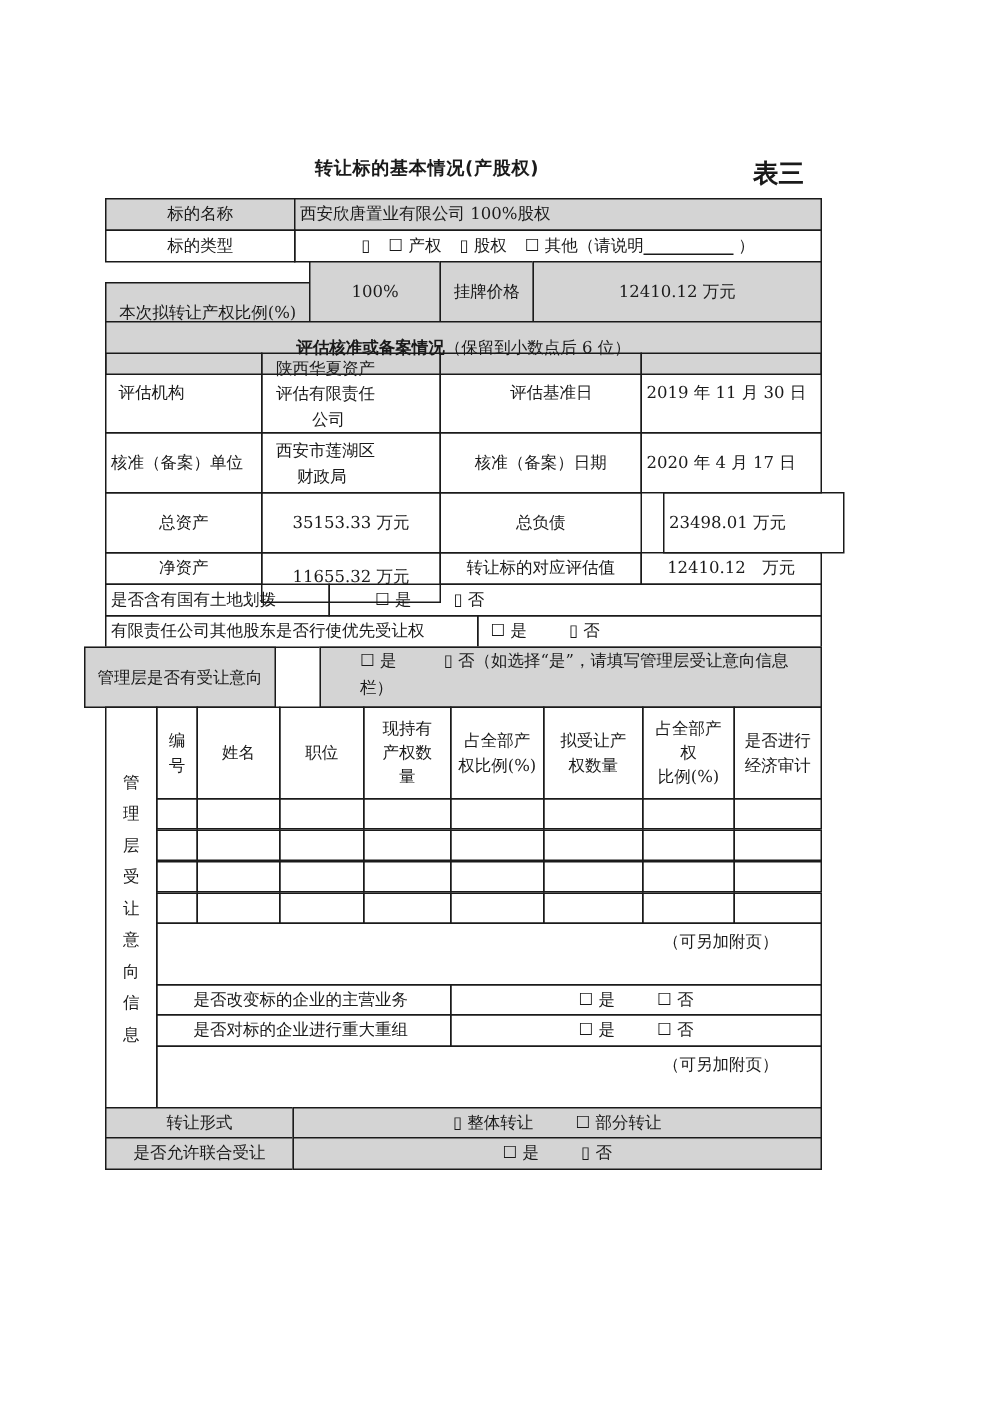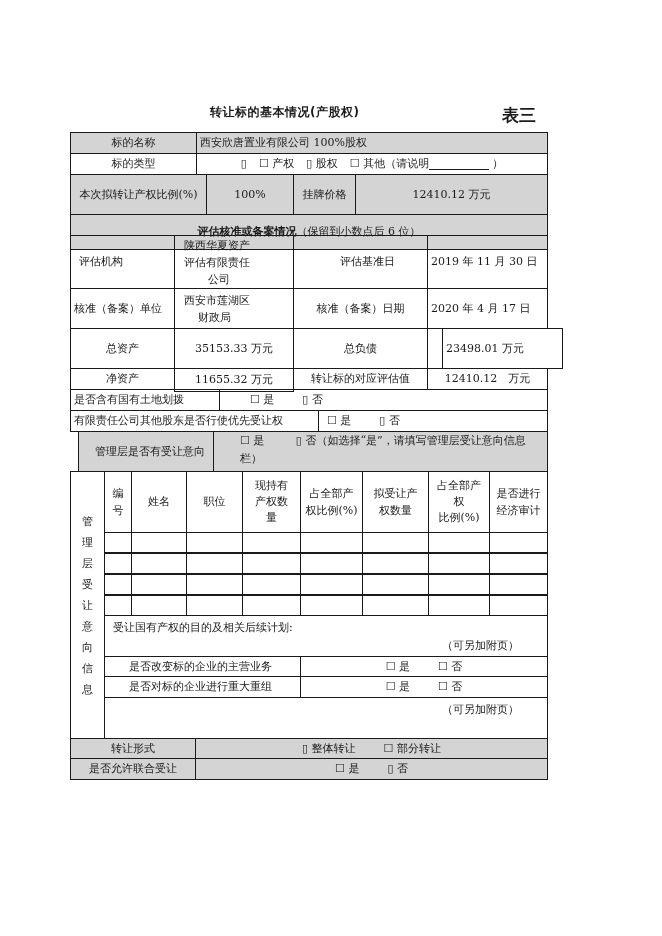--- a/index.html
+++ b/index.html
@@ -32,21 +32,21 @@
   <div class="c" style="left:196px;top:153px;width:352px;height:22px;">
     <span>▯</span><span class="sp2"></span>
     <span>☐</span>&nbsp;
     <span>产权</span><span class="sp2"></span>
     <span>▯</span>&nbsp;
     <span>股权</span><span class="sp2"></span>
     <span>☐</span>&nbsp;
     <span>其他（请说明</span><span class="underline"></span><span>）</span>
   </div>
 
-  <div class="c g" style="left:70px;top:174px;width:137px;height:41px;">本次拟转让产权比例(%)</div>
+  <div class="c g" style="left:70px;top:188px;width:137px;height:41px;">本次拟转让产权比例(%)</div>
   <div class="c g" style="left:206px;top:174px;width:88px;height:41px;">100%</div>
   <div class="c g" style="left:293px;top:174px;width:63px;height:41px;">挂牌价格</div>
   <div class="c g" style="left:355px;top:174px;width:193px;height:41px;">12410.12 万元</div>
 
   <div class="c g" style="left:70px;top:214px;width:478px;height:36px;">
     <span class="bold">评估核准或备案情况</span>
       <span>（保留到小数点后 6 位）</span>
   </div>
 
   <div class="c l" style="left:70px;top:235px;width:105px;height:54px;padding-left:8px;">评估机构</div>
@@ -69,39 +69,39 @@
   </div>
   <div class="c" style="left:293px;top:288px;width:135px;height:41px;">核准（备案）日期</div>
   <div class="c l" style="left:427px;top:288px;width:121px;height:41px;">2020 年 4 月 17 日</div>
 
   <div class="c" style="left:70px;top:328px;width:105px;height:41px;">总资产</div>
   <div class="c" style="left:174px;top:328px;width:120px;height:41px;">35153.33 万元</div>
   <div class="c" style="left:293px;top:328px;width:135px;height:41px;">总负债</div>
   <div class="c l" style="left:442px;top:328px;width:121px;height:41px;">23498.01 万元</div>
 
   <div class="c" style="left:70px;top:368px;width:105px;height:22px;">净资产</div>
-  <div class="c" style="left:174px;top:368px;width:120px;height:24px;">11655.32 万元</div>
+  <div class="c" style="left:174px;top:368px;width:120px;height:34px;">11655.32 万元</div>
   <div class="c" style="left:293px;top:368px;width:135px;height:22px;">转让标的对应评估值</div>
   <div class="c" style="left:427px;top:368px;width:121px;height:22px;">12410.12　万元</div>
 
   <div class="c l" style="left:70px;top:389px;width:150px;height:22px;">是否含有国有土地划拨</div>
   <div class="c l" style="left:219px;top:389px;width:329px;height:22px;padding-left:30px;">
     <span>☐ 是</span>
       <span class="sp"></span>
     <span>▯ 否</span>
   </div>
 
   <div class="c l" style="left:70px;top:410px;width:249px;height:22px;">有限责任公司其他股东是否行使优先受让权</div>
   <div class="c l" style="left:318px;top:410px;width:230px;height:22px;padding-left:8px;">
     <span>☐ 是</span>
       <span class="sp"></span>
     <span>▯ 否</span>
   </div>
 
-  <div class="c g" style="left:78px;top:431px;width:144px;height:41px;">管理层是否有受让意向</div>
+  <div class="c g" style="left:56px;top:431px;width:128px;height:41px;">管理层是否有受让意向</div>
   <div class="c g l" style="left:213px;top:431px;width:335px;height:41px;padding-left:26px;line-height:18px;align-items:flex-start;">
     <div>
       <span>☐ 是</span><span class="sp"></span>
       <span>▯ 否（如选择“是”，请填写管理层受让意向信息栏）</span>
     </div>
   </div>
 
   <div class="c vert" style="left:70px;top:471px;width:35px;height:268px;">
     <span>管</span>
     <span>理</span>
@@ -173,21 +173,20 @@
       <div class="c" style="left: 186px; top: 595px; width: 57px; height: 21px;"></div>
       <div class="c" style="left: 242px; top: 595px; width: 59px; height: 21px;"></div>
       <div class="c" style="left: 300px; top: 595px; width: 63px; height: 21px;"></div>
       <div class="c" style="left: 362px; top: 595px; width: 67px; height: 21px;"></div>
       <div class="c" style="left: 428px; top: 595px; width: 62px; height: 21px;"></div>
       <div class="c" style="left: 489px; top: 595px; width: 59px; height: 21px;"></div>
     </div>
 
   <div class="c" style="left:104px;top:615px;width:444px;height:42px;align-items:stretch;padding:3px 8px;">
     <div class="stack">
-      <span style="text-align:left;line-height:18px;">受让国有产权的目的及相关后续计划:</span>
       <span class="note-right" style="line-height:18px;">（可另加附页）</span>
     </div>
   </div>
 
   <div class="c l" style="left:104px;top:656px;width:197px;height:21px;padding-left:24px;">是否改变标的企业的主营业务</div>
   <div class="c" style="left:300px;top:656px;width:248px;height:21px;">
     <span>☐ 是</span>
       <span class="sp"></span>
     <span>☐ 否</span>
   </div>

